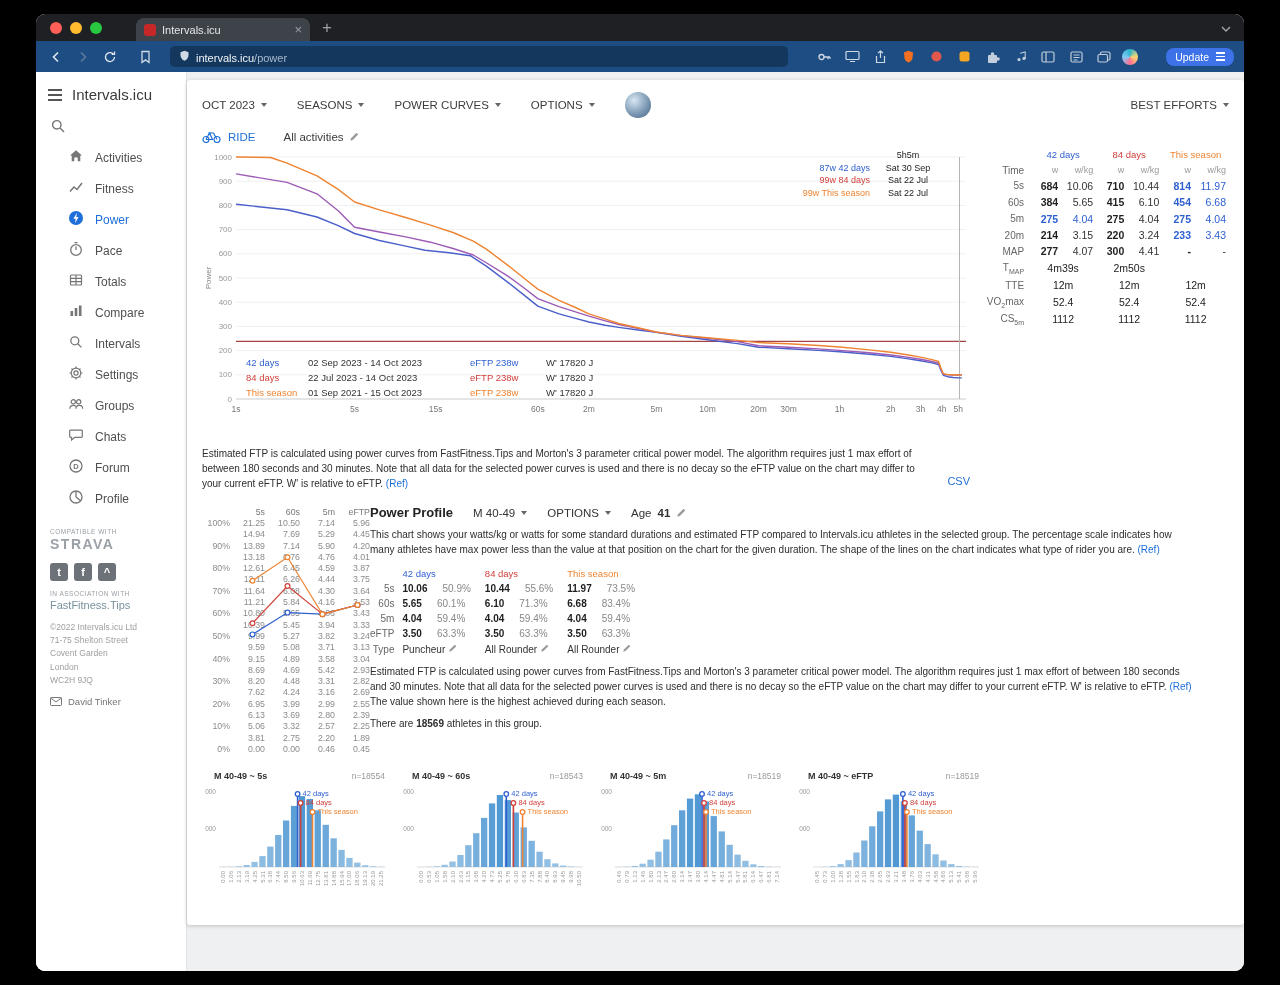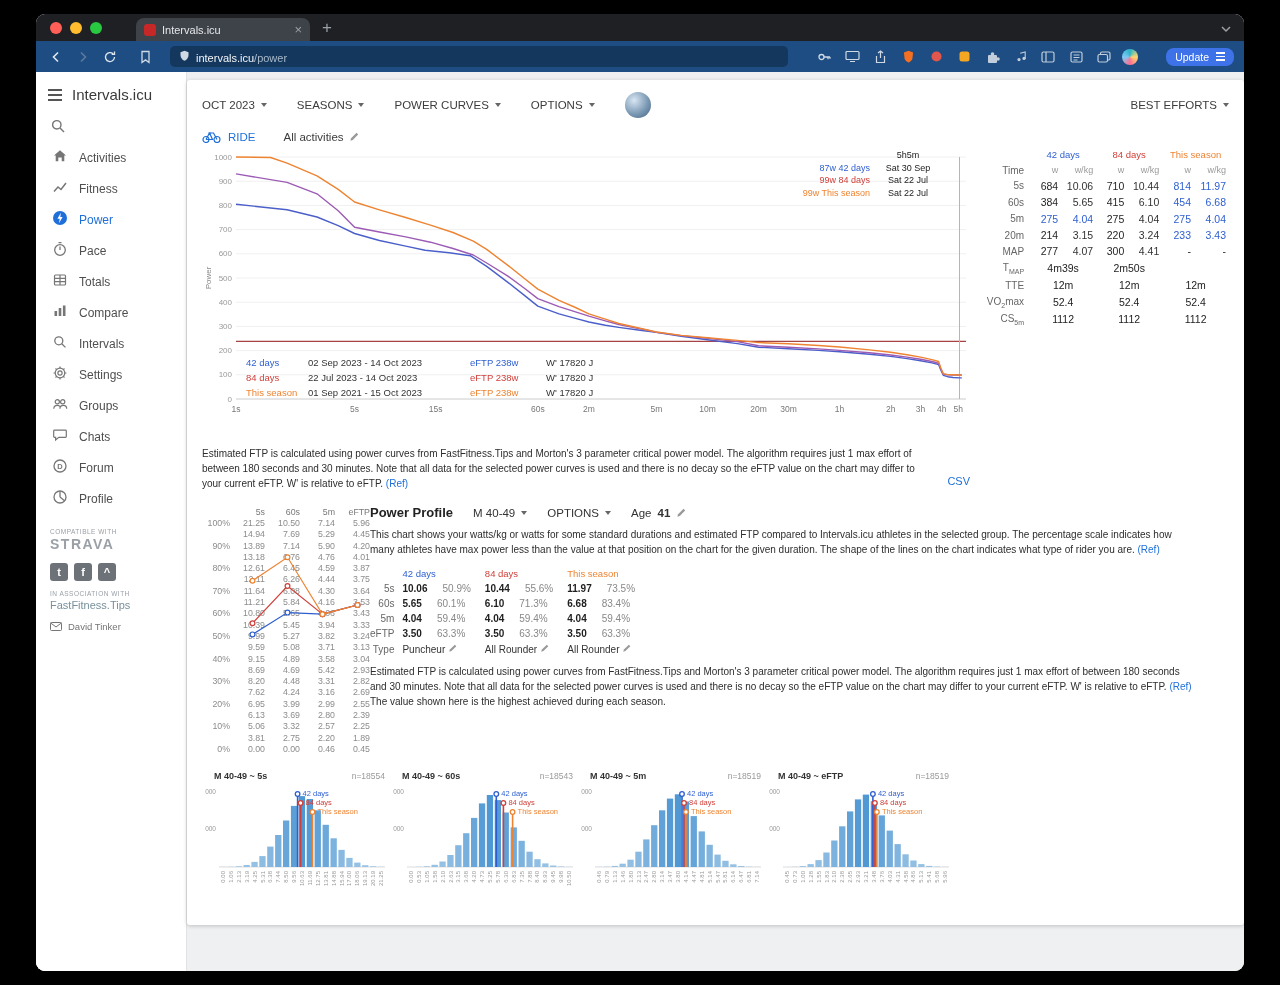--- a/index.html
+++ b/index.html
@@ -30,21 +30,21 @@
   .sidebar{width:150px;flex:0 0 150px;background:#fff;border-right:1px solid #e2e2e2;padding-top:8px;font-size:12px;color:#4a4a4a;overflow:hidden}
   .sb-head{display:flex;align-items:center;gap:10px;padding:6px 12px 8px}
   .burger{display:flex;flex-direction:column;gap:3px}
   .burger span{display:block;width:14px;height:2px;background:#555}
   .sb-title{font-size:15px;color:#3a3a3a;font-weight:500}
   .sb-user{display:flex;align-items:center;gap:8px;padding:4px 12px 2px}
   .avatar{width:34px;height:34px;border-radius:50%;background:radial-gradient(circle at 35% 32%,#d7e6f2,#7d9ab5 55%,#41607f);flex:0 0 34px}
   .sb-user-name{font-size:11px;color:#333;flex:1}
   .caret{width:0;height:0;border-left:3.5px solid transparent;border-right:3.5px solid transparent;border-top:4.5px solid #666;display:inline-block}
   .sb-search{padding:7px 14px 5px}
-  .nav-item{display:flex;align-items:center;gap:11px;height:31px;padding:0 16px;cursor:pointer}
+  .nav-item{display:flex;align-items:center;gap:11px;height:31px;padding:0 32px;cursor:pointer}
   .nav-item .lbl{font-size:12px;color:#4f4f4f}
   .nav-item.active .lbl{color:#1e6fd9}
   .sb-foot{padding:14px 14px 0}
   .compat{font-size:6.5px;color:#9aa0a6;letter-spacing:.5px}
   .strava{font-size:14px;font-weight:bold;color:#9aa0a6;letter-spacing:1.5px;margin-top:1px}
   .socials{display:flex;gap:6px;margin:11px 0 9px}
   .soc{width:18px;height:18px;border-radius:3px;background:#6d7278;color:#fff;font-size:11px;display:flex;align-items:center;justify-content:center;font-weight:bold}
   .assoc{font-size:6.5px;color:#9aa0a6;letter-spacing:.5px}
   .fft{font-size:11px;color:#78909c;margin:2px 0 10px}
   .addr{font-size:8.5px;color:#9e9e9e;line-height:1.55}
@@ -72,21 +72,21 @@
   .link{color:#1e6fd9;cursor:pointer}
   .csv-link{position:absolute;right:4px;bottom:4px;font-size:11px}
   
   .stats{flex:1;padding-left:6px;font-size:10.5px}
   .stats-t{border-collapse:collapse;width:100%}
   .stats-t td{padding:2.2px 3px;white-space:nowrap}
   .st-h{text-align:center;font-size:9.5px}
   .st-u{color:#9a9a9a;font-size:9px;text-align:right}
   .st-lbl{color:#666;text-align:right;font-size:10px;padding-right:6px !important;width:44px}
   .st-v{text-align:right;width:31px}
-  .st-v.w{font-weight:normal;color:#1f1f1f}
+  .st-v.w{font-weight:bold;color:#1f1f1f}
   .st-v.wkg{color:#333}
   .st-v.hl{color:#2e5fd0 !important}
   .st-m{text-align:center;color:#222}
   sub{font-size:7px}
   
   .profile-row{display:flex;margin-top:14px}
   .pct-wrap{position:relative;width:152px;flex:0 0 152px}
   .pct{border-collapse:collapse;table-layout:fixed;width:150px}
   .pct th{font-size:8.8px;color:#777;font-weight:normal;height:13px;text-align:right;padding:0 5px 0 0}
   .pct td{font-size:8.8px;color:#8c8c8c;height:11.3px;line-height:11.3px;text-align:right;padding:0 5px 0 0;white-space:nowrap}
@@ -98,21 +98,21 @@
   .pf-sel{display:flex;gap:6px;align-items:center}
   .pf-para{font-size:10px;color:#2d2d2d;line-height:1.5;margin-top:7px;max-width:825px}
   .pf-t{margin-top:9px;border-collapse:collapse}
   .pf-t td{font-size:10px;padding:2px 14px 2px 0;white-space:nowrap}
   .pf-lbl{color:#666;text-align:right;padding-right:8px !important}
   .pf-v{font-weight:bold;color:#1f1f1f}
   .pf-pct{color:#888;margin-left:15px}
   .pf-type{color:#333}
   .athletes{font-size:10px;color:#2d2d2d;margin-top:9px}
   
-  .hist-row{display:flex;margin-top:16px;gap:1px}
+  .hist-row{display:flex;margin-top:16px;gap:11px}
   .hist{width:187px}
   .hist-head{display:flex;justify-content:space-between;align-items:baseline;padding:0 4px 0 12px}
   .hist-title{color:#333;font-size:9px;font-weight:600}
   .hist-n{color:#999;font-size:8.5px}
 </style>
 </head>
 <body>
 
 <div class="window">
 
@@ -356,20 +356,27 @@
       <div class="sb-foot">
         <div class="compat">COMPATIBLE WITH</div>
         <div class="strava">STRAVA</div>
         <div class="socials">
           <span class="soc">t</span>
           <span class="soc">f</span>
           <span class="soc">^</span>
         </div>
         <div class="assoc">IN ASSOCIATION WITH</div>
         <div class="fft">FastFitness.Tips</div>
+        <div class="addr">
+          <div>©2022 Intervals.icu Ltd</div>
+          <div>71-75 Shelton Street</div>
+          <div>Covent Garden</div>
+          <div>London</div>
+          <div>WC2H 9JQ</div>
+        </div>
         <div class="contact">
           <svg width="12" height="9">
               <rect x=".5" y=".5" width="11" height="8" rx="1" fill="none" stroke="#757575"></rect>
               <path d="M.7 1l5.3 4L11.3 1" fill="none" stroke="#757575"></path>
             </svg>
           <span>David Tinker</span>
         </div>
       </div>
     </aside>
 
@@ -849,20 +856,25 @@
                           <path d="M1.5 10.5l.8-2.6 5.9-5.9 1.8 1.8-5.9 5.9z" fill="#999"></path>
                         </svg></td>
                     </tr>
                   </tbody>
                 </table>
               </div>
             <div class="pf-para">
               <span>Estimated FTP is calculated using power curves from FastFitness.Tips and Morton's 3 parameter critical power model. The algorithm requires just 1 max effort of between 180 seconds and 30 minutes. Note that all data for the selected power curves is used and there is no decay so the eFTP value on the chart may differ to your current eFTP. W' is relative to eFTP.</span>
               <span class="link">(Ref)</span>
               <span>The value shown here is the highest achieved during each season.</span>
+            </div>
+            <div class="athletes">
+              <span>There are</span>
+              <b>18569</b>
+              <span>athletes in this group.</span>
             </div>
           </div>
         </div>
 
         <div class="hist-row" id="hist-row">
             <div class="hist">
          <div class="hist-head">
                 <span class="hist-title">M 40-49 ~ 5s</span>
                 <span class="hist-n">n=18554</span>
               </div>

